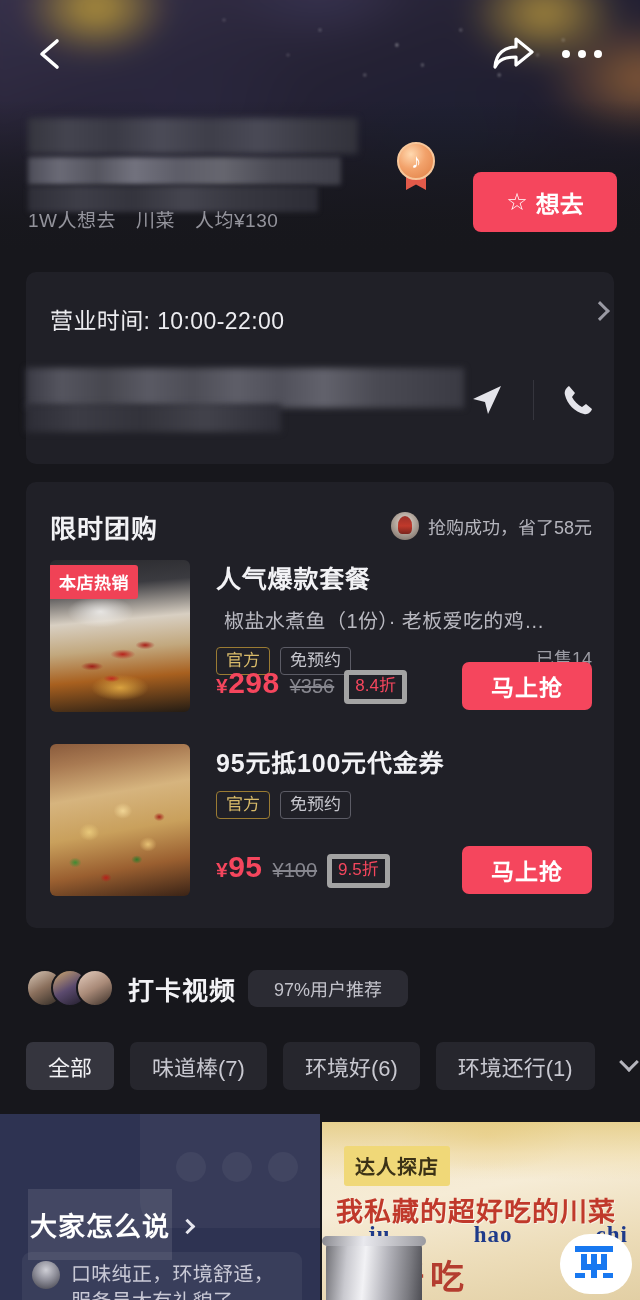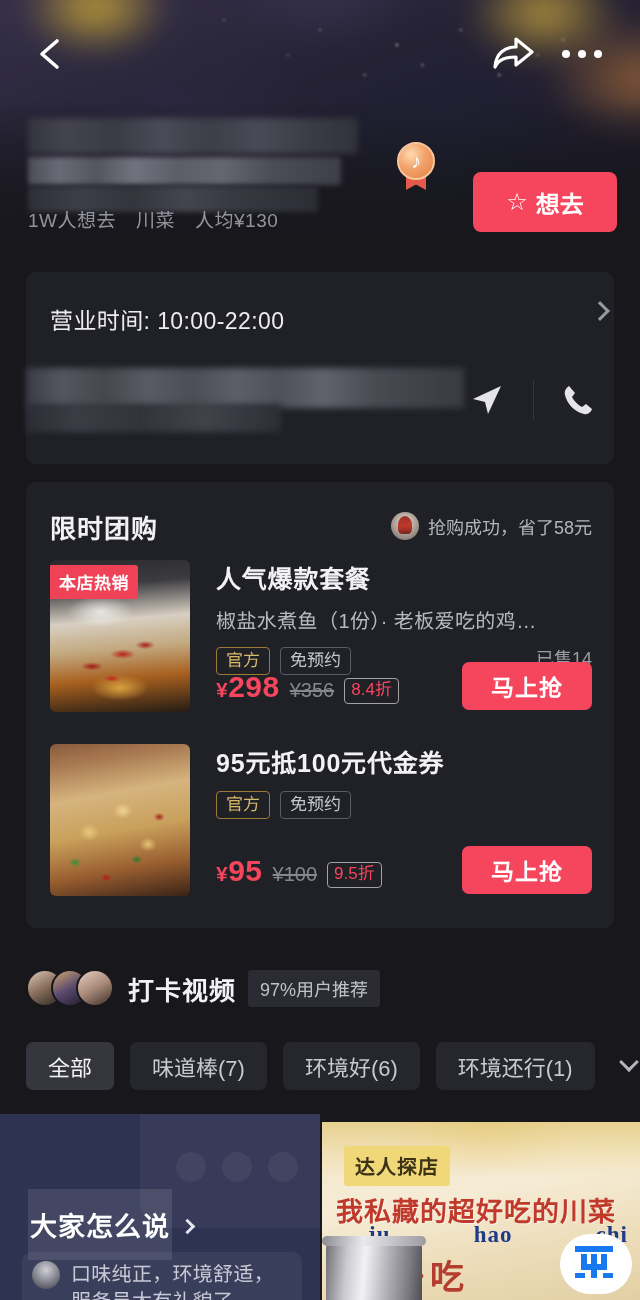--- a/index.html
+++ b/index.html
@@ -223,42 +223,42 @@
     letter-spacing: .5px;
   }
 
   .deal-body { position: absolute; left: 166px; right: 0; top: 0; height: 152px; }
   .deal-name {
     font-size: 25px; font-weight: 700; color: #f2f2f5; letter-spacing: .8px;
     line-height: 1.1; margin-top: 6px;
   }
   .deal-desc {
     font-size: 20px; color: #b9b9c1; margin-top: 11px; letter-spacing: .4px;
-    white-space: nowrap; overflow: hidden;
+    white-space: nowrap; overflow: hidden; margin-left: 8px;
   }
   .tag-row { display: flex; gap: 10px; margin-top: 13px; }
   .tag {
     font-size: 17px; padding: 3px 9px 4px; border-radius: 4px;
     border: 1px solid #5c5c66; color: #c6c6cd; line-height: 1.15;
   }
   .tag-official { border-color: #9a7b33; color: #d8b濃; color: #d9bb6a; }
   .deal-2 .tag-row { margin-top: 13px; }
 
   .price-row {
     position: absolute; left: 0; bottom: 6px;
     display: flex; align-items: baseline; gap: 10px;
   }
   .price-now { font-size: 30px; font-weight: 700; color: #f5465d; letter-spacing: .5px; }
   .price-now .yen { font-size: 21px; font-weight: 700; }
   .price-old {
     font-size: 20px; color: #87878f; text-decoration: line-through;
     text-decoration-thickness: 2px;
   }
   .discount {
-    font-size: 17px; color: #f5465d; border: 1px solid #a3a3a3;
+    font-size: 17px; color: #f5465d; border: 5px solid #a3a3a3;
     border-radius: 4px; padding: 2px 6px 3px; line-height: 1.1;
     position: relative; top: -2px;
   }
 
   .sold {
     position: absolute; right: 0; top: 84px;
     font-size: 18px; color: #9b9ba3;
   }
   .buy-btn {
     position: absolute; right: 0; bottom: 2px;
@@ -280,21 +280,21 @@
   }
   .avatars .av + .av { margin-left: -13px; }
   .av1 { background: linear-gradient(150deg,#d9c8b8 0%,#8a6f5c 48%,#2b2722 100%); }
   .av2 { background: linear-gradient(150deg,#cfa96f 0%,#5b4a6e 50%,#1e1b28 100%); }
   .av3 { background: linear-gradient(150deg,#e6cfc0 0%,#a98a78 50%,#3a2f28 100%); }
   .checkin-label {
     font-size: 26px; font-weight: 700; color: #f2f2f5; margin-left: 14px; letter-spacing: 1px;
   }
   .rec-pill {
     margin-left: 12px; font-size: 18px; color: #c2c2ca;
-    background: #2b2b33; border-radius: 3px; padding: 5px 12px 6px;
+    background: #2b2b33; border-radius: 9px; padding: 5px 26px 6px;
   }
 
   
   .chips {
     position: absolute; left: 26px; top: 1042px;
     display: flex; align-items: center; gap: 16px;
   }
   .chip {
     height: 48px; padding: 0 22px; border-radius: 7px;
     background: #26262d; color: #c8c8d0; font-size: 22px;

